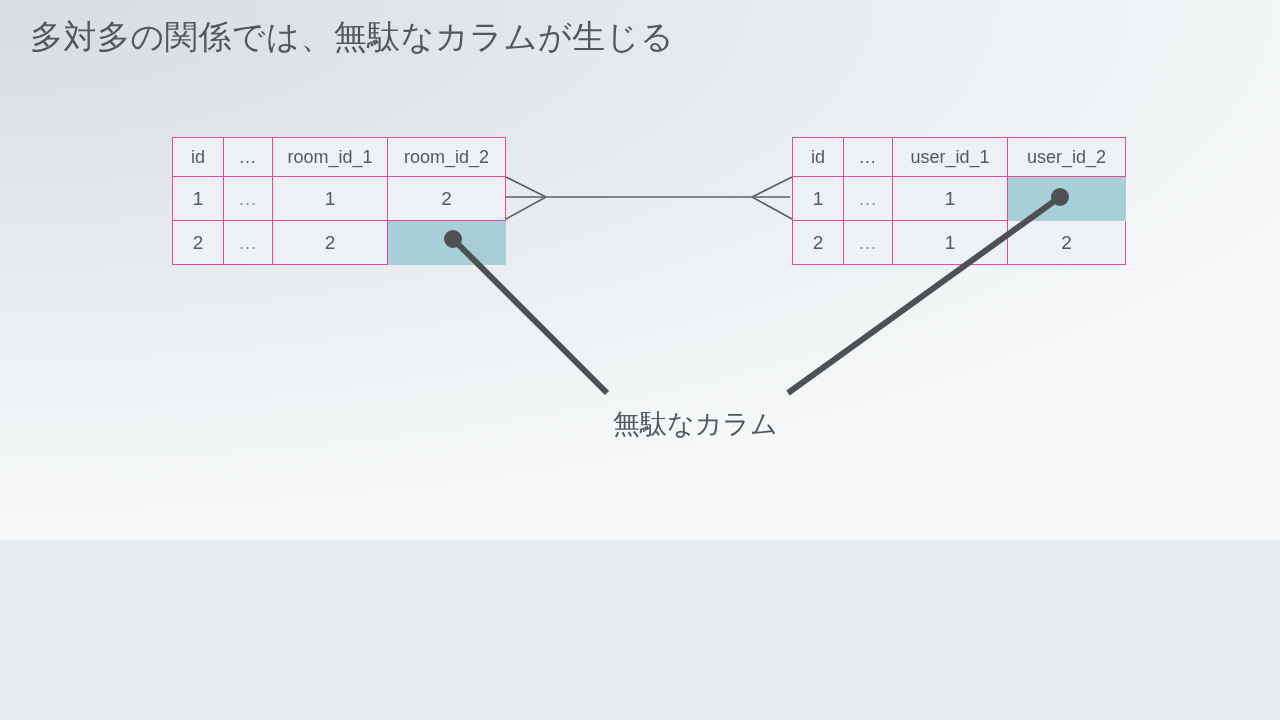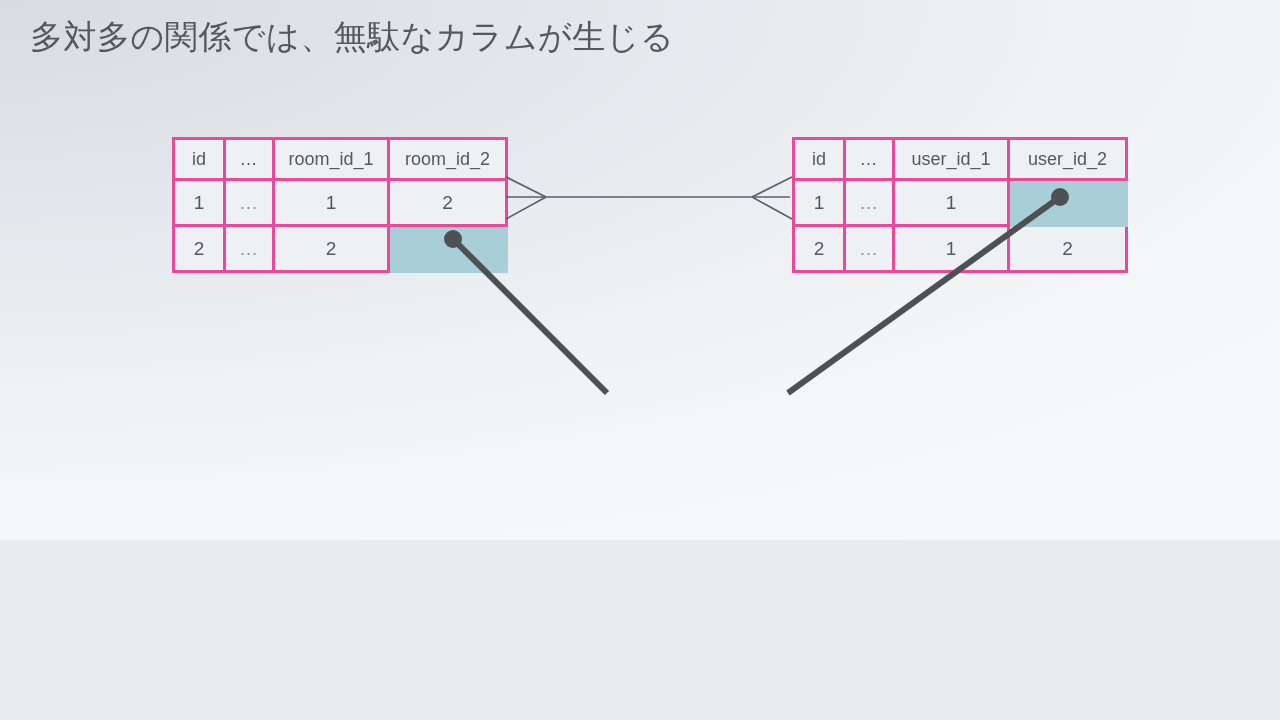--- a/index.html
+++ b/index.html
@@ -44,21 +44,21 @@
 
   
   .er-table {
     position: absolute;
     border-collapse: collapse;
     table-layout: fixed;
     background: #eef1f3;
     box-shadow: 0 0 0 1px rgba(160,168,176,0.0);
   }
   .er-table td {
-    border: 3px solid #ec4899;
+    border: 1px solid #ec4899;
     height: 43px;
     text-align: center;
     vertical-align: middle;
     font-size: 19px;
     color: #54595d;
     font-weight: 400;
     padding: 0;
     background: #eef1f3;
   }
   .er-table tr.header-row td {
@@ -188,14 +188,15 @@
       <line x1="453" y1="239" x2="607" y2="393" stroke="#4d5154" stroke-width="6" stroke-linecap="butt"></line>
       <circle cx="453" cy="239" r="9" fill="#4d5154"></circle>
     </g>
 
     <g>
       <line x1="1060" y1="197" x2="788" y2="393" stroke="#4d5154" stroke-width="6" stroke-linecap="butt"></line>
       <circle cx="1060" cy="197" r="9" fill="#4d5154"></circle>
     </g>
   </svg>
 
+  <div id="annotation-label">無駄なカラム</div>
 
 </div>
 
 </body></html>

